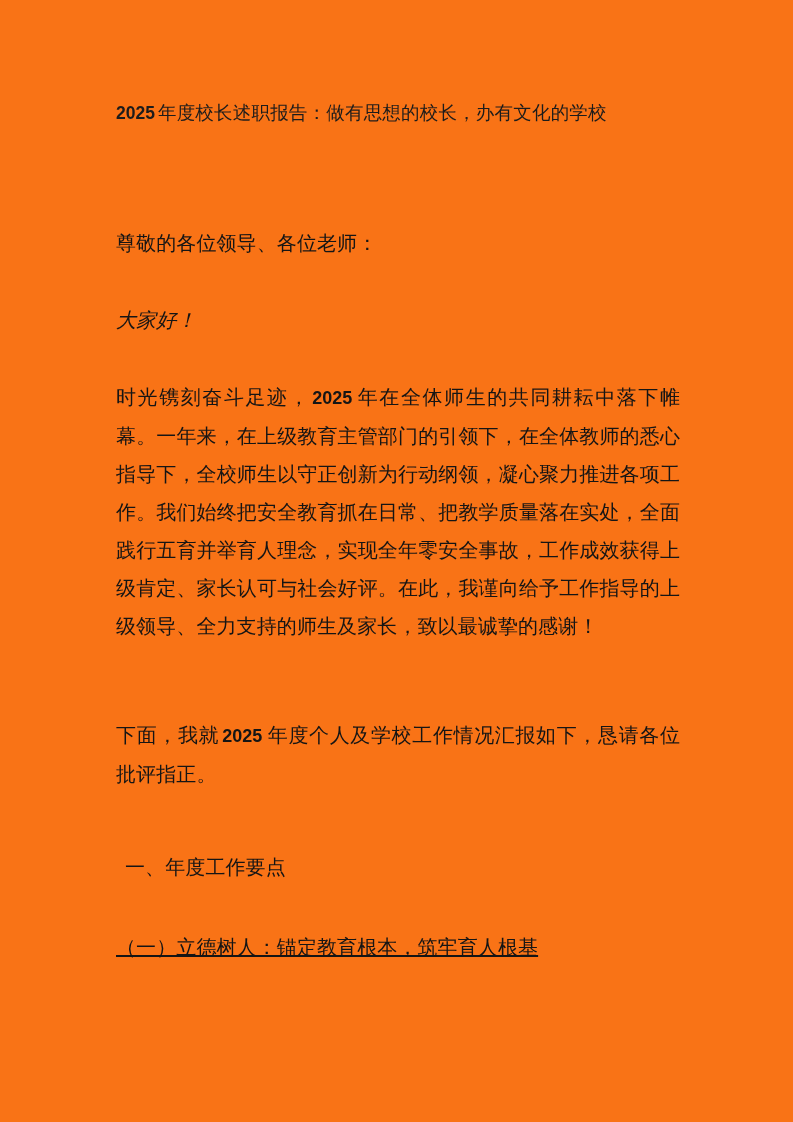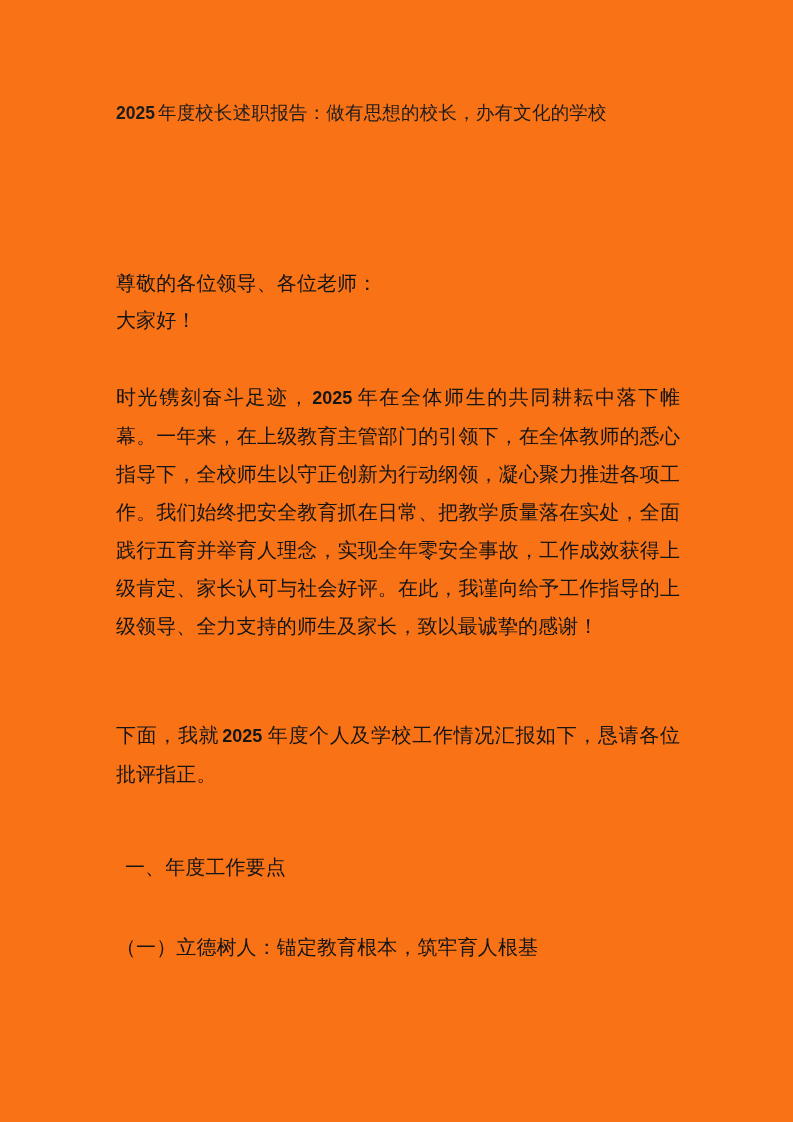--- a/index.html
+++ b/index.html
@@ -70,26 +70,26 @@
     font-weight: 700;
     font-size: 18px;
     letter-spacing: 0px;
     padding: 0 4px 0 2px;
   }
   .num-inline.tight {
     padding: 0 5px 0 3px;
   }
 
   
-  .salutation   { position: absolute; left: 0; top: 126px;  width: 564px; margin-top: 40px; }
-  .greeting     { position: absolute; left: 0; top: 203px;  width: 564px; }
+  .salutation   { position: absolute; left: 0; top: 126px;  width: 564px; }
+  .greeting     { position: absolute; left: 0; top: 203px;  width: 564px; font-style: italic; }
   .para-main    { position: absolute; left: 0; top: 280px;  width: 564px; }
   .para-second  { position: absolute; left: 0; top: 618px;  width: 564px; }
   .head-1       { position: absolute; left: 0; top: 750px;  width: 564px; margin-left: 9px; }
-  .head-2       { position: absolute; left: 0; top: 830px;  width: 564px; }
+  .head-2       { position: absolute; left: 0; top: 830px;  width: 564px; text-decoration: underline; }
 </style>
 </head>
 <body>
 
 <div class="page">
   <div class="content">
 
     <p class="doc-title"><span class="num">2025</span><span>年度校长述职报告：做有思想的校长，办有文化的学校</span></p>
 
     <p class="blk salutation">尊敬的各位领导、各位老师：</p>

